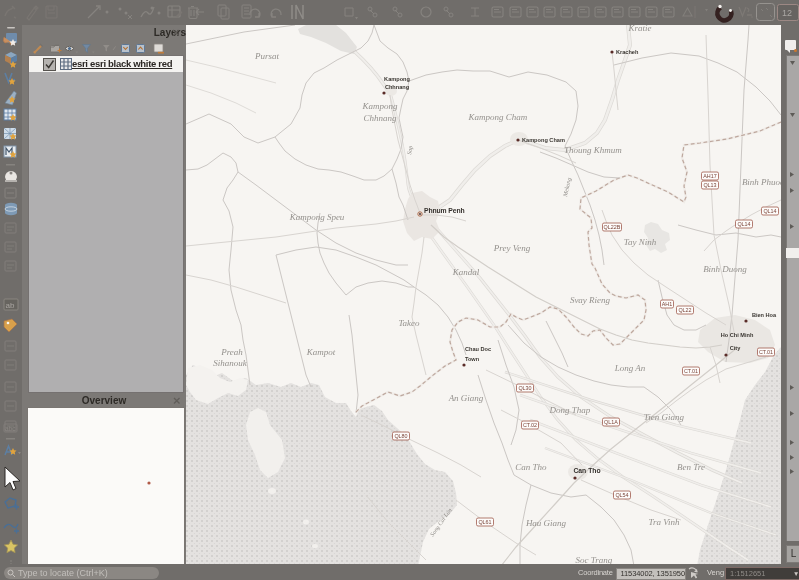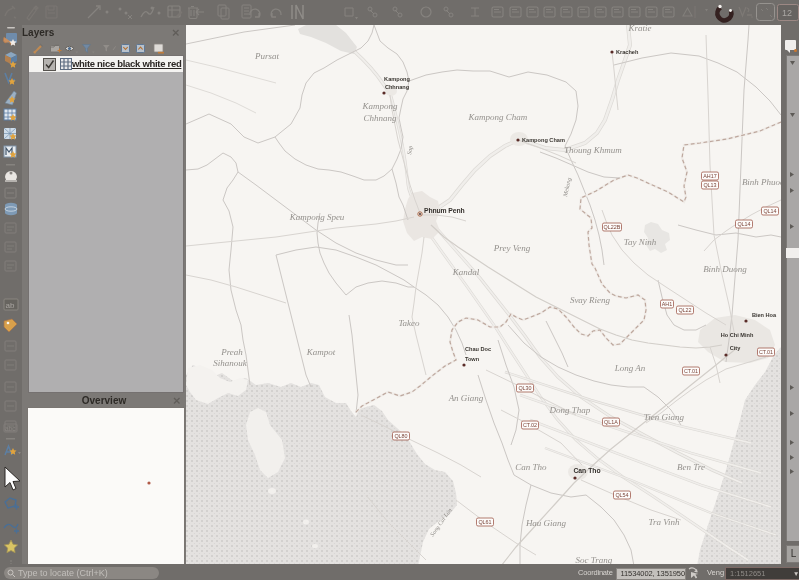--- a/index.html
+++ b/index.html
@@ -1,19 +1,19 @@
 <!DOCTYPE html>
 <html><head><meta charset="utf-8">
 <style>
 html,body{margin:0;padding:0;width:799px;height:580px;overflow:hidden;background:#706d6a;font-family:"Liberation Sans",sans-serif;}
 .abs{position:absolute;}
 #topbar{left:0;top:0;width:799px;height:25px;background:#706d6a;}
 #leftbar{left:0;top:25px;width:22px;height:541px;background:#706d6a;}
 #panelzone{left:22px;top:25px;width:164px;height:541px;background:#7c7976;}
-#layers-title{left:22px;top:25px;width:164px;height:15px;color:#2d2a26;font-weight:bold;font-size:10px;text-align:left;line-height:16px;}
+#layers-title{left:22px;top:25px;width:164px;height:15px;color:#2d2a26;font-weight:bold;font-size:10px;text-align:right;line-height:16px;}
 #layers-list{left:28px;top:55px;width:154px;height:336px;background:#b0afb0;border:1px solid #757170;}
 #layers-row{left:0px;top:0px;width:154px;height:16px;background:#f4f3f1;}
 #layers-text{left:43px;top:2px;width:110px;font-size:9.5px;font-weight:bold;color:#2b2724;text-decoration:underline;white-space:nowrap;letter-spacing:-0.3px;}
 #ov-title{left:22px;top:393px;width:164px;height:14px;color:#2d2a26;font-weight:bold;font-size:10px;text-align:center;line-height:15px;}
 #ov-box{left:27px;top:407px;width:156px;height:156px;background:#fbfaf8;border:1px solid #7a7672;}
 #rightstrip{left:781px;top:25px;width:18px;height:541px;background:#706d6a;}
 #rsb{left:786px;top:55px;width:13px;height:485px;background:#a9a7a6;border-top:1px solid #7c7976;border-left:1px solid #7c7976;}
 #statusbar{left:0;top:564px;width:799px;height:16px;background:#706d6a;}
 #locator{left:4px;top:567px;width:141px;height:12px;background:#8b8783;border-radius:6px;color:#c2bfbb;font-size:9px;line-height:13px;padding-left:14px;}
 .sbtext{color:#d8d5d1;font-size:8px;line-height:10px;}
@@ -190,21 +190,21 @@
 <div class="abs" id="layers-list">
   <div class="abs" id="layers-row"></div>
   <svg class="abs" style="left:14px;top:2px" width="13" height="13">
       <rect x="0.5" y="0.5" width="12" height="12" fill="#b5b2af" stroke="#55524e"></rect>
       <path d="M3,6.5 L5.7,9.5 L10.5,2.5" stroke="#3a3733" stroke-width="1.4" fill="none"></path>
     </svg>
   <svg class="abs" style="left:31px;top:2px" width="12" height="12">
       <rect x="0.5" y="0.5" width="11" height="11" fill="#e8e8ea" stroke="#5c6b80"></rect>
       <path d="M0.5,4 H11.5 M0.5,8 H11.5 M4,0.5 V11.5 M8,0.5 V11.5" stroke="#5c6b80" stroke-width="1.2"></path>
     </svg>
-  <div class="abs" id="layers-text">white nice black white red</div>
+  <div class="abs" id="layers-text">esri esri black white red</div>
 </div>
 <div class="abs" id="ov-title">Overview</div>
 <svg class="abs" style="left:173px;top:397px" width="8" height="8">
     <path d="M1,1 L6.5,6.5 M6.5,1 L1,6.5" stroke="#605d59" stroke-width="1.3"></path>
   </svg>
 <div class="abs" id="ov-box"></div>
 <svg class="abs" style="left:146px;top:480px" width="6" height="6">
     <circle cx="3" cy="3" r="1.6" fill="#b05a48"></circle>
   </svg>
 <svg class="abs" style="left:186px;top:25px" width="595" height="541" id="mapsvg">

